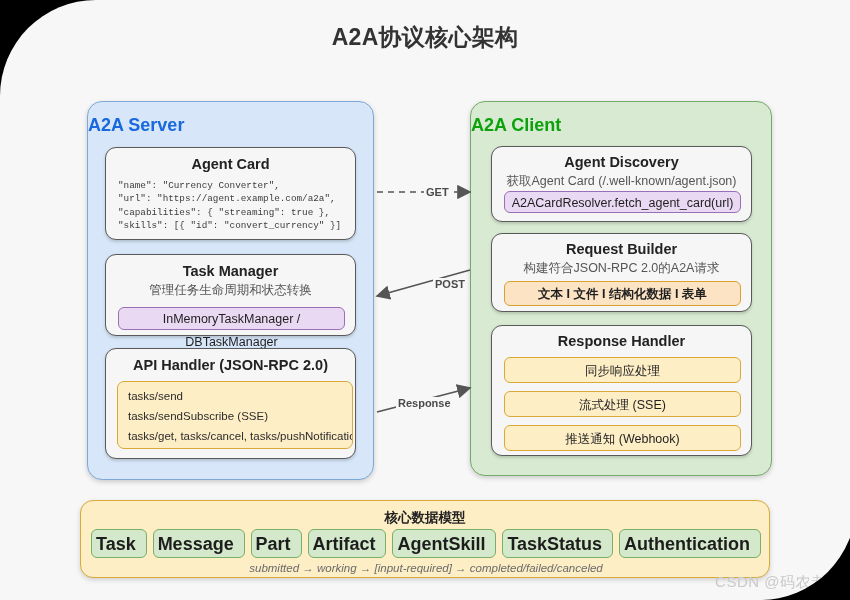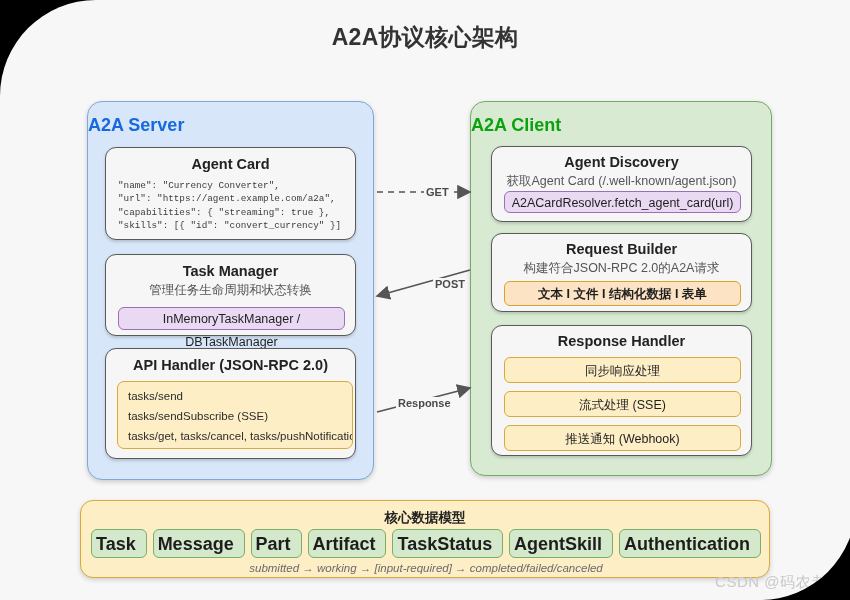--- a/index.html
+++ b/index.html
@@ -344,22 +344,22 @@
   <div id="label-post" class="arrow-label">POST</div>
   <div id="label-response" class="arrow-label">Response</div>
 
   <div id="data-model">
     <div id="dm-title">核心数据模型</div>
     <div id="dm-chips">
       <div class="dm-chip">Task</div>
       <div class="dm-chip">Message</div>
       <div class="dm-chip">Part</div>
       <div class="dm-chip">Artifact</div>
+      <div class="dm-chip">AgentSkill</div>
       <div class="dm-chip">TaskStatus</div>
-      <div class="dm-chip">AgentSkill</div>
       <div class="dm-chip">Authentication</div>
     </div>
     <div id="dm-flow">submitted → working → [input-required] → completed/failed/canceled</div>
   </div>
 
   <div id="watermark">CSDN @码农老何</div>
 
 </div>
 
 </body></html>

